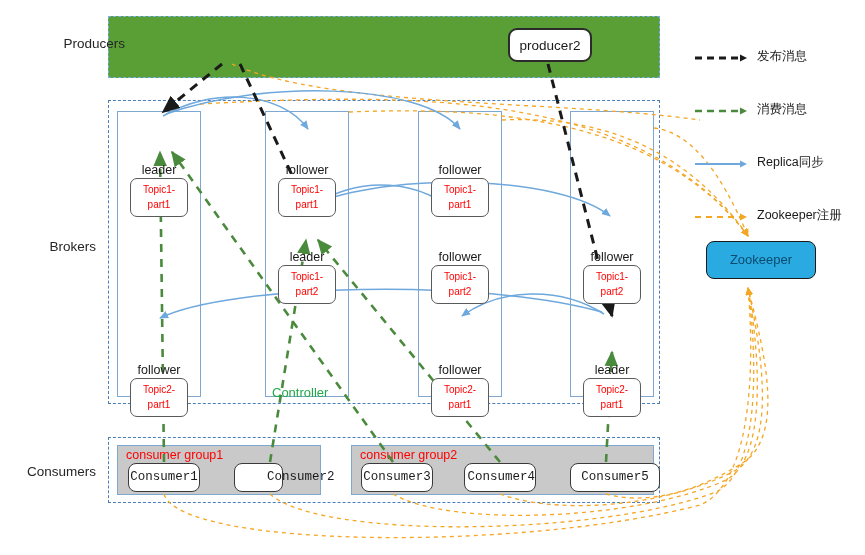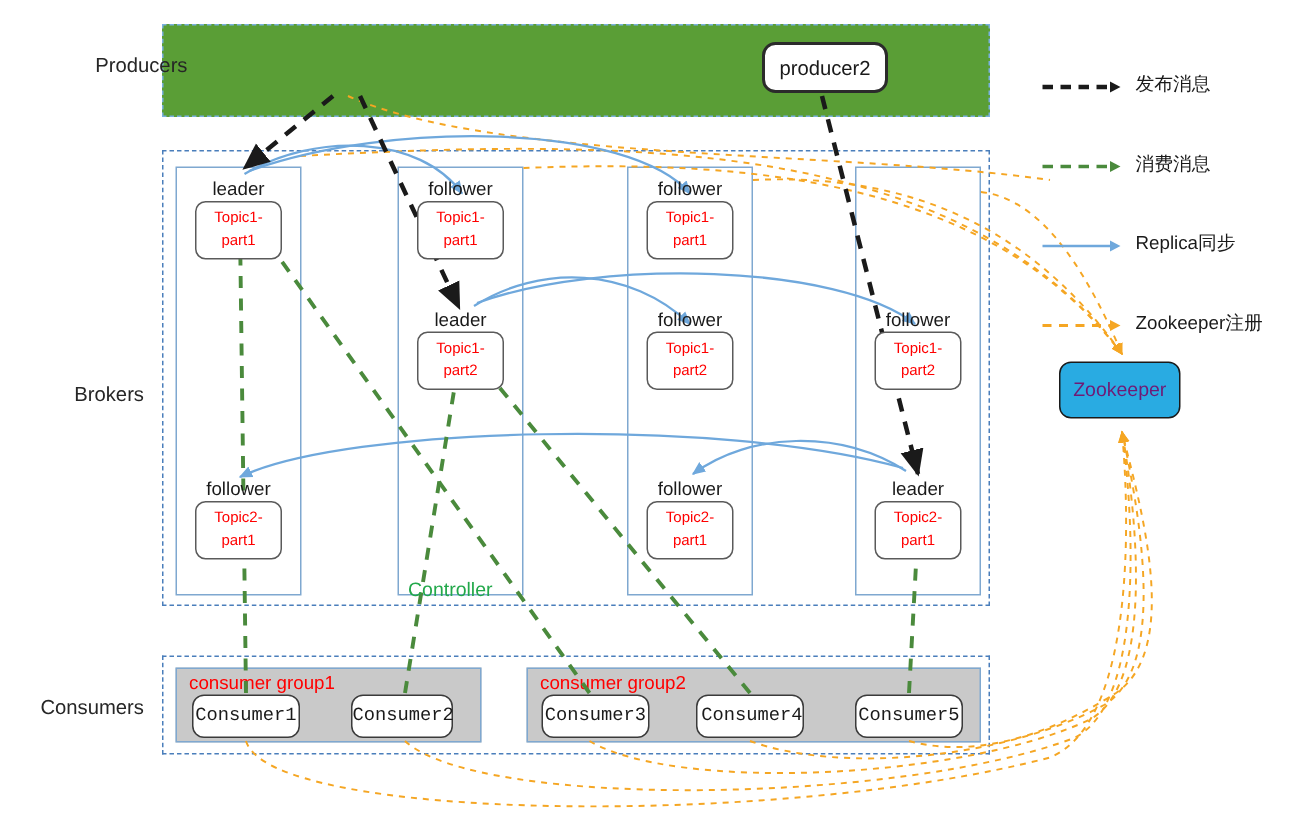--- a/index.html
+++ b/index.html
@@ -21,57 +21,57 @@
                 font-size:13.5px;box-sizing:border-box;}
 
   
   .brokers-outer{position:absolute;left:108px;top:100px;width:552px;height:304px;
                  border:1px dashed #4a7ebb;box-sizing:border-box;z-index:1;background:#fff;}
   .broker-col{position:absolute;border:1px solid #7fa8d0;box-sizing:border-box;
               background:#ffffff;z-index:1;}
 
   
   .part{position:absolute;z-index:3;width:58px;text-align:center;}
-  .part .role{font-size:12.5px;color:#1a1a1a;line-height:14px;margin-bottom:1px;}
+  .part .role{font-size:12.5px;color:#1a1a1a;line-height:14px;margin-bottom:1px;margin-top:44px;}
   .part .pbox{background:#ffffff;border:1.6px solid #5a5a5a;border-radius:7px;
               color:#ff0000;font-size:10px;line-height:15px;padding:3px 2px 4px;
               box-sizing:border-box;}
   .controller{position:absolute;z-index:3;color:#22a84a;font-size:13px;white-space:nowrap;}
 
   
   .consumers-outer{position:absolute;left:108px;top:437px;width:552px;height:66px;
                    border:1px dashed #4a7ebb;box-sizing:border-box;z-index:1;background:#fff;}
   .cgroup{position:absolute;background:#c9c9c9;border:1.5px solid #7fa8d0;
           box-sizing:border-box;z-index:2;}
   .cgroup .glabel{position:absolute;left:8px;top:2px;color:#ff0000;font-size:12.5px;
                   white-space:nowrap;}
   .consumer-box{position:absolute;z-index:3;background:#ffffff;border:1.6px solid #3a3a3a;
                 border-radius:8px;height:29px;line-height:27px;text-align:center;
                 font-size:12.5px;box-sizing:border-box;font-family:Liberation Mono, monospace;}
 
   
-  .zk{position:absolute;left:706px;top:241px;width:81px;height:38px;background:#29abe2;
+  .zk{position:absolute;left:706px;top:241px;width:110px;height:38px;background:#29abe2;
       border:1.6px solid #1a1a1a;border-radius:8px;line-height:35px;text-align:center;
-      font-size:13px;color:#701a75;z-index:3;box-sizing:border-box;}
+      font-size:13px;color:#0c4a6e;z-index:3;box-sizing:border-box;}
 
   
   .legend{position:absolute;left:694px;top:12px;width:165px;z-index:5;}
   .legend-row{position:relative;height:20px;display:flex;align-items:flex-end;margin-top:33px;}
   .legend-row .swatch{width:56px;height:14px;flex:0 0 56px;}
   .legend-row .ltext{font-size:12.5px;margin-left:7px;white-space:nowrap;color:#1a1a1a;}
 </style>
 </head>
 <body>
 
 <div id="stage">
 
   <div class="rowlabel" style="left:0;top:36px;width:96px;padding-left:29px;">
     <span>Producers</span>
   </div>
-  <div class="rowlabel" style="left:0;top:239px;width:96px;margin-top:16px;">
+  <div class="rowlabel" style="left:0;top:239px;width:96px;">
     <span>Brokers</span>
   </div>
   <div class="rowlabel" style="left:0;top:464px;width:96px;">
     <span>Consumers</span>
   </div>
 
   <div class="producer-band"></div>
   <div class="producer-box" style="left:508px;top:28px;width:84px;">
     <span>producer2</span>
   </div>
@@ -152,34 +152,34 @@
     </div>
   </div>
 
   <div class="consumers-outer"></div>
   <div class="cgroup" style="left:117px;top:445px;width:204px;height:50px;">
     <span class="glabel">consumer group1</span>
   </div>
   <div class="consumer-box" style="left:128px;top:463px;width:72px;">
     <span>Consumer1</span>
   </div>
-  <div class="consumer-box" style="left:234px;top:463px;width:68px;">
+  <div class="consumer-box" style="left:234px;top:463px;width:49px;padding-left:32px;">
     <span>Consumer2</span>
   </div>
 
   <div class="cgroup" style="left:351px;top:445px;width:303px;height:50px;">
     <span class="glabel">consumer group2</span>
   </div>
   <div class="consumer-box" style="left:361px;top:463px;width:72px;">
     <span>Consumer3</span>
   </div>
   <div class="consumer-box" style="left:464px;top:463px;width:72px;text-align:right;">
     <span>Consumer4</span>
   </div>
-  <div class="consumer-box" style="left:570px;top:463px;width:72px;">
+  <div class="consumer-box" style="left:570px;top:463px;width:90px;">
     <span>Consumer5</span>
   </div>
 
   <div class="zk">
     <span>Zookeeper</span>
   </div>
 
   <svg class="layer" id="edges" viewBox="0 0 865 555">
     <defs>
       <marker id="ah-black" markerWidth="7" markerHeight="7" refX="5.4" refY="3" orient="auto" markerUnits="strokeWidth">

